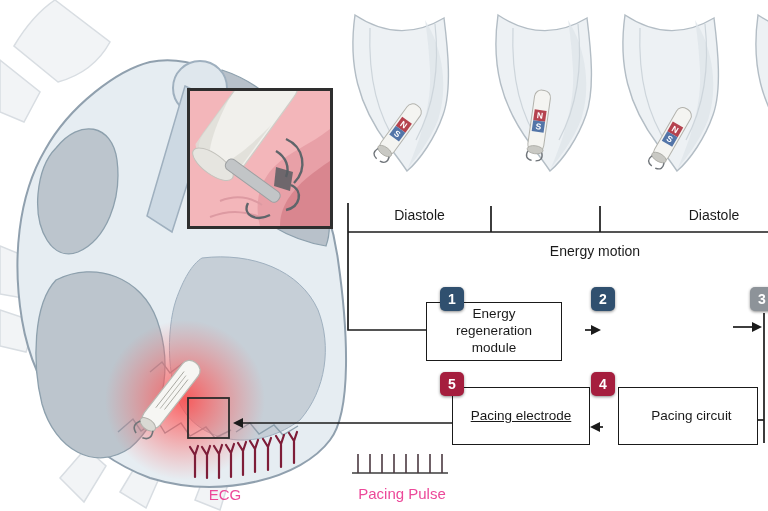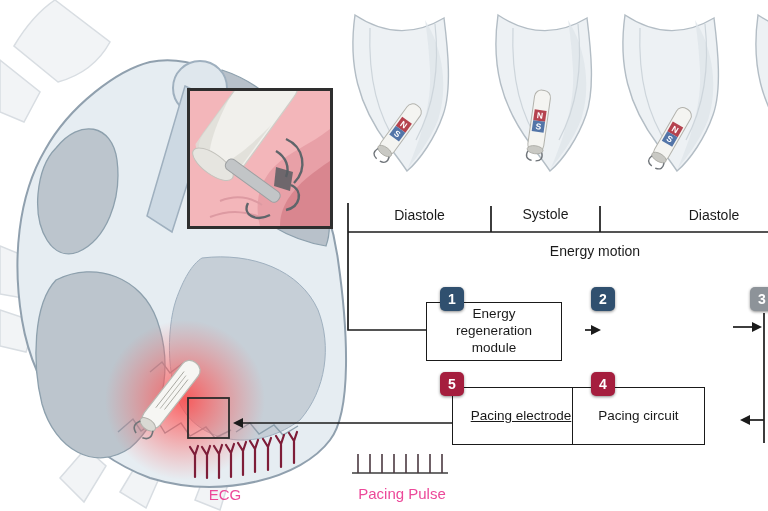--- a/index.html
+++ b/index.html
@@ -219,31 +219,30 @@
         <path d="M101,94 C114,100 110,116 96,119"></path>
         <path d="M58,112 C52,124 66,131 80,124"></path>
         <path d="M86,60 C96,66 100,76 96,86"></path>
       </g>
       <path d="M86,76 L103,81 L100,100 L84,95 Z" fill="#585d61" opacity="0.85"></path>
       <path d="M104,58 C112,64 116,74 112,84 M92,102 C98,108 104,108 110,104 M62,106 C58,114 62,120 70,121" fill="none" stroke="#a2596 3" stroke-width="1.1" opacity="0.9"></path>
     </svg>
   </div>
 
   <div class="tl-label" style="left:348px;top:207px;width:143px;">Diastole</div>
-  <div class="tl-label" style="left:491px;top:206px;width:109px;">Systole</div>
   <div class="tl-label" style="left:660px;top:207px;width:134px;max-width:108px;">Diastole</div>
   <div class="tl-label" style="left:450px;top:243px;width:290px;">Energy motion</div>
 
   <div class="flow-box" style="left:426px;top:302px;width:134px;height:57px;">
     <span class="bx-label w-narrow">Energy regeneration module</span>
   </div>
   <div class="flow-box" style="left:452px;top:387px;width:136px;height:56px;text-decoration:underline;">
     <span class="bx-label">Pacing electrode</span>
   </div>
-  <div class="flow-box" style="left:572px;top:387px;width:131px;height:56px;">
+  <div class="flow-box" style="left:618px;top:387px;width:131px;height:56px;padding-left:7px;">
     <span class="bx-label">Pacing circuit</span>
   </div>
 
   <div class="badge badge-blue" style="left:440px;top:287px;">1</div>
   <div class="badge badge-blue" style="left:591px;top:287px;">2</div>
   <div class="badge badge-gray" style="left:750px;top:287px;">3</div>
   <div class="badge badge-red" style="left:591px;top:372px;">4</div>
   <div class="badge badge-red" style="left:440px;top:372px;">5</div>
 
   <div class="sig-label" style="left:190px;top:486px;width:70px;">ECG</div>

